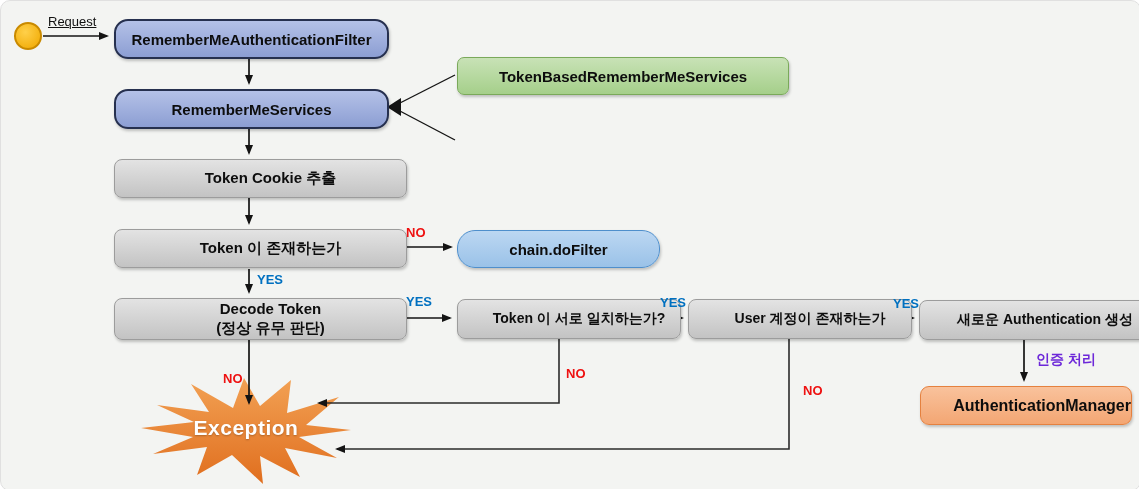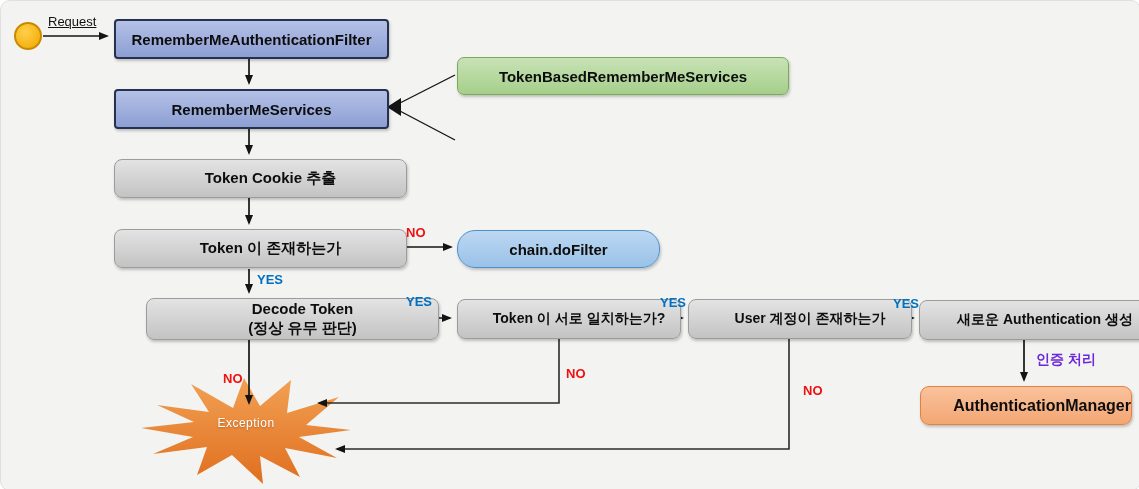--- a/index.html
+++ b/index.html
@@ -9,47 +9,47 @@
   }
   #wires{position:absolute;left:0;top:0;width:1139px;height:489px;}
   .node{
     position:absolute;display:flex;align-items:center;justify-content:center;
     text-align:center;font-weight:bold;color:#0d0d0d;font-size:15px;
     box-shadow:1px 2px 3px rgba(0,0,0,0.22);
   }
   .node .lbl{pointer-events:none;}
   .blue{
     background:linear-gradient(#b4c1e7,#8c9ed3);
-    border:2px solid #26304f;border-radius:4px;align-items:center;
+    border:2px solid #26304f;border-radius:14px;align-items:center;
   }
   .green{
     background:linear-gradient(#c8e2b6,#a5cf8a);
     border:1.5px solid #7aa95a;border-radius:7px;
   }
   .gray{
     background:linear-gradient(#e3e3e3,#c3c3c3);
     border:1.5px solid #9c9c9c;border-radius:8px;padding-left:20px;
   }
   .lightblue{
     background:linear-gradient(#bcd7f2,#9ac2e8);
     border:1.5px solid #4f8fcc;border-radius:18px;
   }
   .salmon{
     background:linear-gradient(#f9c29c,#f3a673);
     border:1.5px solid #e5813f;border-radius:9px;justify-content:flex-end;
   }
-  .two-line{flex-direction:column;line-height:1.25;margin-left:32px;}
+  .two-line{flex-direction:column;line-height:1.25;}
   .edge-label{position:absolute;font-weight:bold;font-size:13px;}
   .yes{color:#0070c0;}
   .no{color:#ee1111;}
   .plain-label{position:absolute;font-size:13px;color:#111;font-weight:normal;text-decoration:underline;}
   .auth-label{position:absolute;font-size:14px;color:#6d28d9;font-weight:bold;}
   .exception-label{
     position:absolute;left:175px;top:415px;width:140px;text-align:center;
-    color:#ffffff;font-weight:normal;font-size:12px;letter-spacing:0.5px;
+    color:#ffffff;font-weight:bold;font-size:21px;letter-spacing:0.5px;
     text-shadow:0 1px 2px rgba(0,0,0,0.25);
   }
 </style>
 </head>
 <body>
 
 <div id="canvas">
 
   <svg id="wires" viewBox="0 0 1139 489">
     <defs>

